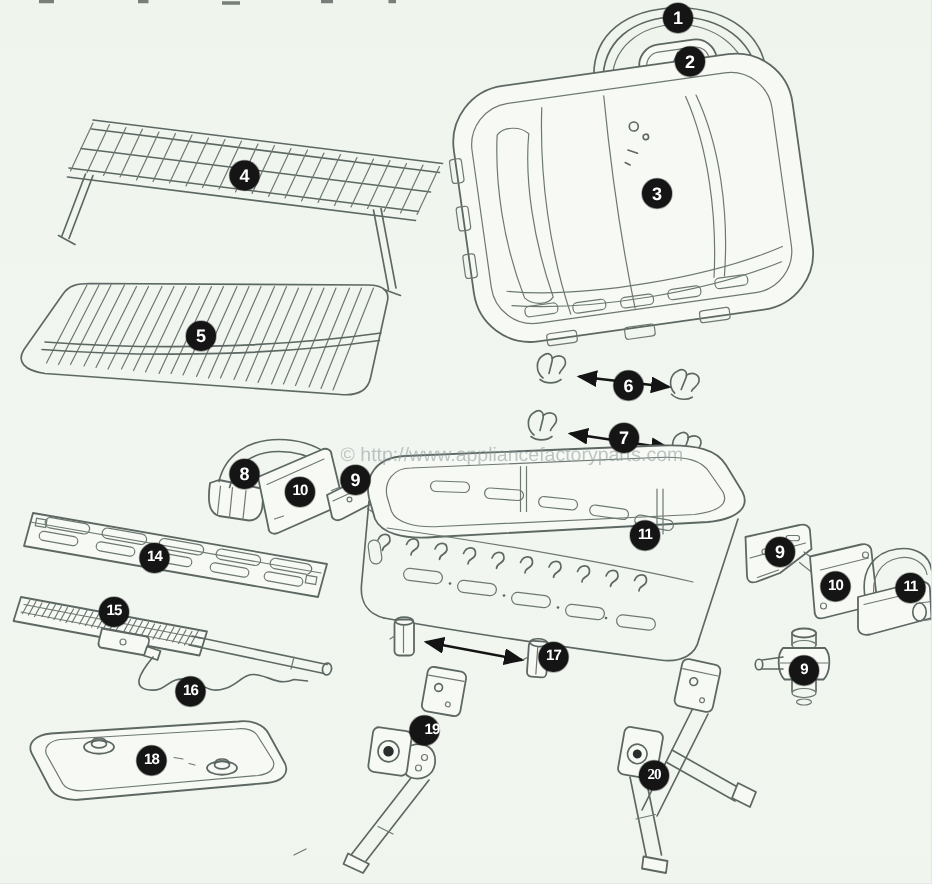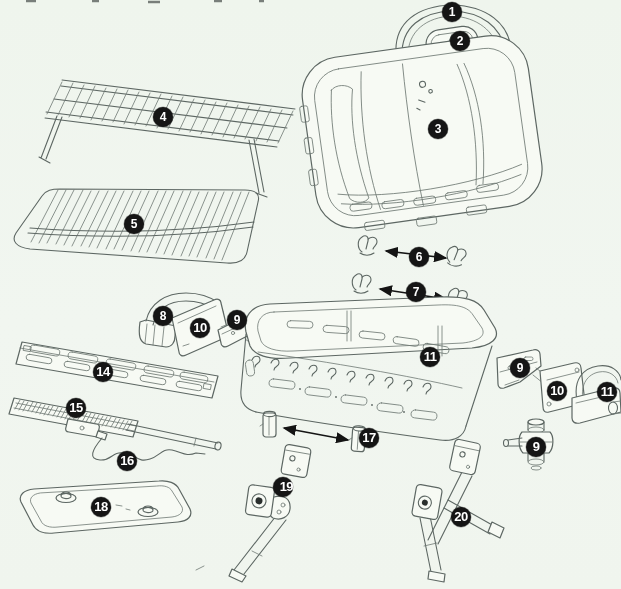--- a/index.html
+++ b/index.html
@@ -29,21 +29,21 @@
     font-size:13px;white-space:nowrap;
     color:rgba(142,153,157,0.55);
   }
   
   .marker{
     position:absolute;width:20px;height:20px;margin-left:-10px;margin-top:-10px;
     background:#151515;border-radius:50%;
     color:#fff;font-weight:bold;font-size:12px;line-height:20px;text-align:center;
     box-shadow:0 0 0 0.5px rgba(21,21,21,.4);
   }
-  .marker.two{font-size:13px;letter-spacing:-0.6px;}
+  .marker.two{font-size:10px;letter-spacing:-0.6px;}
 </style>
 </head>
 <body>
 
 <div id="stage" style="width: 621px; height: 589px;">
 
   <svg width="621" height="589" viewBox="0 0 621 589">
     <defs>
       <marker id="ah" markerWidth="9" markerHeight="7" refX="7.5" refY="3.5" orient="auto-start-reverse">
         <path d="M0,0 L8.5,3.5 L0,7 z" fill="#141414"></path>
@@ -321,20 +321,21 @@
         <circle class="lnthin" cx="470" cy="466" r="1.6"></circle>
       </g>
       <g transform="rotate(10 427 502)">
         <rect class="body" x="414" y="486" width="26" height="32" rx="4"></rect>
         <circle class="ln" cx="425" cy="503" r="6.5"></circle>
         <circle class="dkfill" cx="425" cy="503" r="3"></circle>
       </g>
     </g>
   </svg>
 
+  <div class="wm-url">© http://www.appliancefactoryparts.com</div>
 
   <div id="markers">
       <div class="marker" style="left: 452px; top: 12px;">1</div>
       <div class="marker" style="left: 460px; top: 41px;">2</div>
       <div class="marker" style="left: 438px; top: 129px;">3</div>
       <div class="marker" style="left: 163px; top: 117px;">4</div>
       <div class="marker" style="left: 134px; top: 224px;">5</div>
       <div class="marker" style="left: 419px; top: 257px;">6</div>
       <div class="marker" style="left: 416px; top: 292px;">7</div>
       <div class="marker" style="left: 163px; top: 316px;">8</div>
@@ -344,15 +345,15 @@
       <div class="marker" style="left: 520px; top: 368px;">9</div>
       <div class="marker two" style="left: 557px; top: 391px;">10</div>
       <div class="marker two" style="left: 607px; top: 392px;">11</div>
       <div class="marker two" style="left: 536px; top: 447px;">9</div>
       <div class="marker two" style="left: 103px; top: 372px;">14</div>
       <div class="marker two" style="left: 76px; top: 408px;">15</div>
       <div class="marker two" style="left: 127px; top: 461px;">16</div>
       <div class="marker two" style="left: 311px; top: 438px; margin-left: 48px;">17</div>
       <div class="marker two" style="left: 101px; top: 507px;">18</div>
       <div class="marker two" style="left: 283px; top: 487px; text-align: right;">19</div>
-      <div class="marker two" style="left: 461px; top: 517px;">20</div>
+      <div class="marker two" style="left: 436px; top: 517px; font-family: Liberation Serif, serif;">20</div>
     </div>
 </div>
 
 </body></html>

